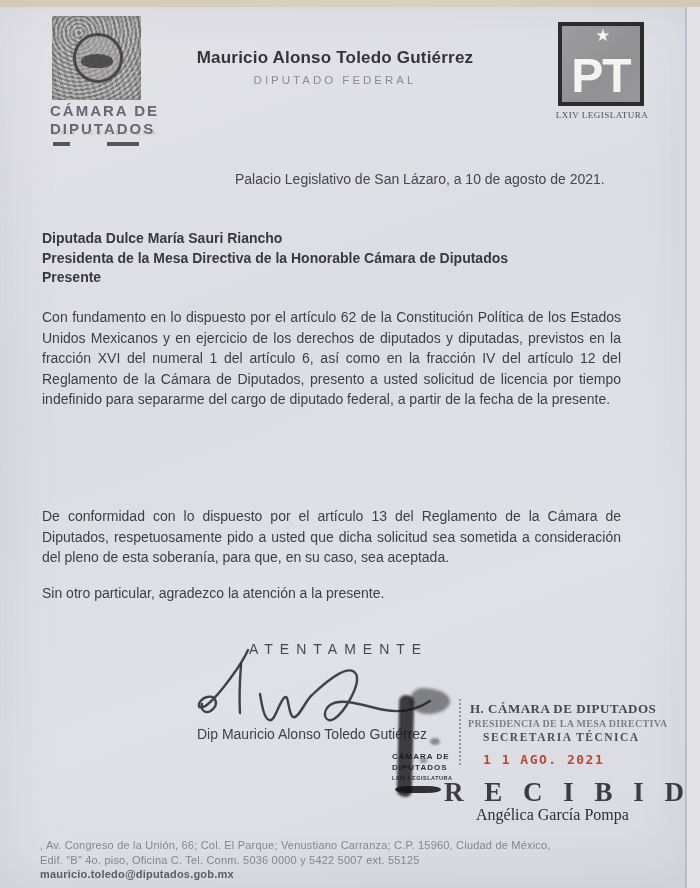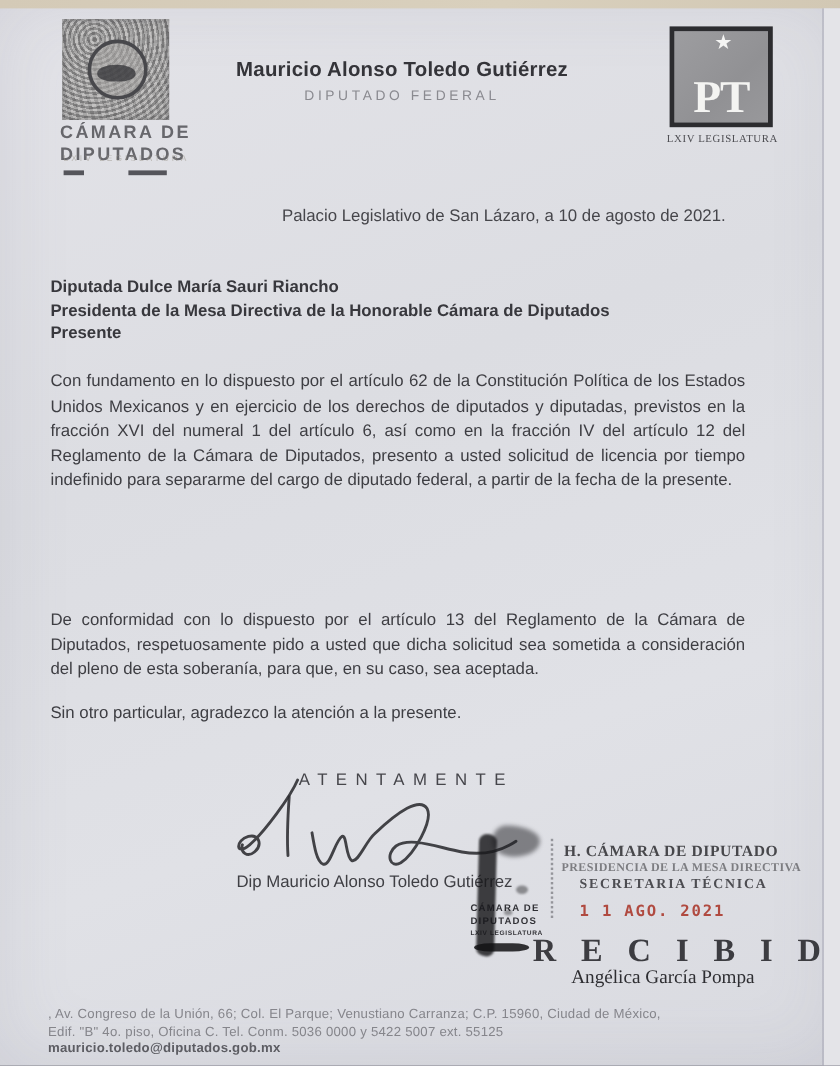--- a/index.html
+++ b/index.html
@@ -33,21 +33,21 @@
   .camara-dash.d1{left:53px;width:17px;}
   .camara-dash.d2{left:107px;width:32px;}
   .lh-center{position:absolute;left:150px;top:28px;width:370px;text-align:center;margin-top:20px;}
   .lh-name{font-size:17px;font-weight:bold;color:#343439;letter-spacing:.2px;}
   .lh-role{margin-top:6px;font-size:11.5px;letter-spacing:3px;color:#8a8a90;}
   .pt-logo{position:absolute;left:558px;top:22px;width:78px;height:76px;
     border:4px solid #2c2c2f;background:linear-gradient(135deg,#9d9da0,#919194 60%,#98989b);}
   .pt-star{position:absolute;left:50%;top:1px;transform:translateX(-38%);
     font-size:17px;color:#f4f4f3;line-height:1;}
   .pt-letters{position:absolute;left:0;right:0;bottom:2px;text-align:center;
-    font-family:Liberation Serif, serif;font-weight:900;font-size:38px;line-height:1;
+    font-family:Liberation Sans, sans-serif;font-weight:900;font-size:48px;line-height:1;
     letter-spacing:-1px;color:#f4f4f2;}
   .pt-caption{position:absolute;left:552px;top:110px;width:100px;text-align:center;
     font-family:"Liberation Serif",serif;font-size:9px;letter-spacing:.5px;color:#4e4e53;}
   
   .dateline{position:absolute;left:235px;top:171px;font-size:14px;color:#46464b;}
   .recipient{position:absolute;left:42px;top:229px;width:580px;
     font-size:14px;font-weight:bold;line-height:19.5px;color:#38383d;}
   .para{position:absolute;left:42px;width:579px;font-size:14px;line-height:20.5px;
     text-align:justify;color:#3e3e43;}
   .p1{top:307px;} .p2{top:428px;} .p3{top:506px;} .p4{top:583px;text-align:left;}
@@ -151,21 +151,21 @@
     <div class="blob"></div>
     <div class="spk1"></div>
     <div class="spk2"></div>
     <div class="txt t1">CÁMARA DE</div>
     <div class="txt t2">DIPUTADOS</div>
     <div class="txt t3">LXIV LEGISLATURA</div>
     <div class="underbar"></div>
   </div>
 
   <div class="stamp-border"></div>
-  <div class="stamp stamp-org">H. CÁMARA DE DIPUTADO</div>
+  <div class="stamp stamp-org">H. CÁMARA DE DIPUTADOS</div>
   <div class="stamp stamp-office">PRESIDENCIA DE LA MESA DIRECTIVA</div>
   <div class="stamp stamp-unit">SECRETARIA TÉCNICA</div>
   <div class="stamp-date" style="color: rgb(176, 74, 64);">1 1 AGO. 2021</div>
   <div class="stamp stamp-received">R E C I B I D O</div>
   <div class="stamp stamp-clerk">Angélica García Pompa</div>
 
   <div class="footer">
     <div>, Av. Congreso de la Unión, 66; Col. El Parque; Venustiano Carranza; C.P. 15960, Ciudad de México,</div>
     <div>Edif. "B" 4o. piso, Oficina C. Tel. Conm. 5036 0000 y 5422 5007 ext. 55125</div>
     <div class="email">mauricio.toledo@diputados.gob.mx</div>

